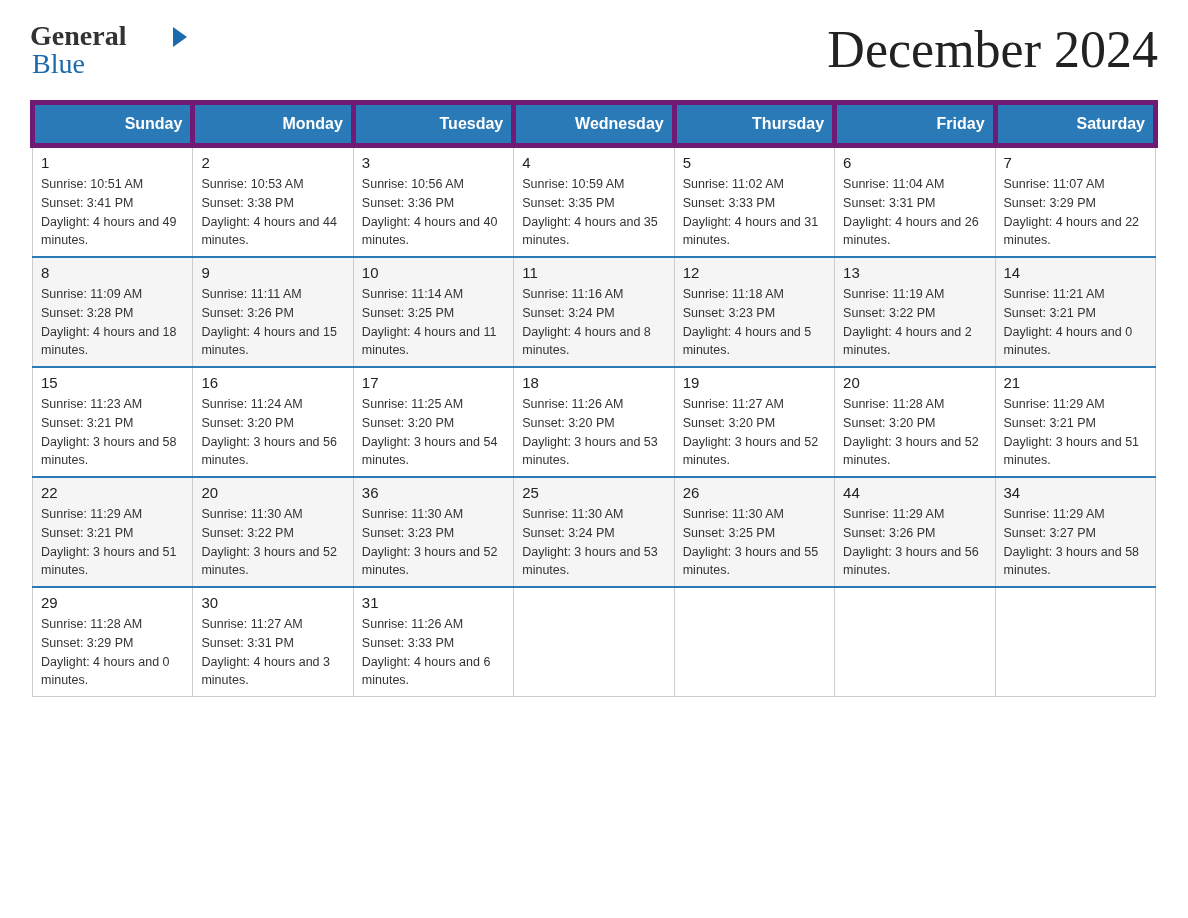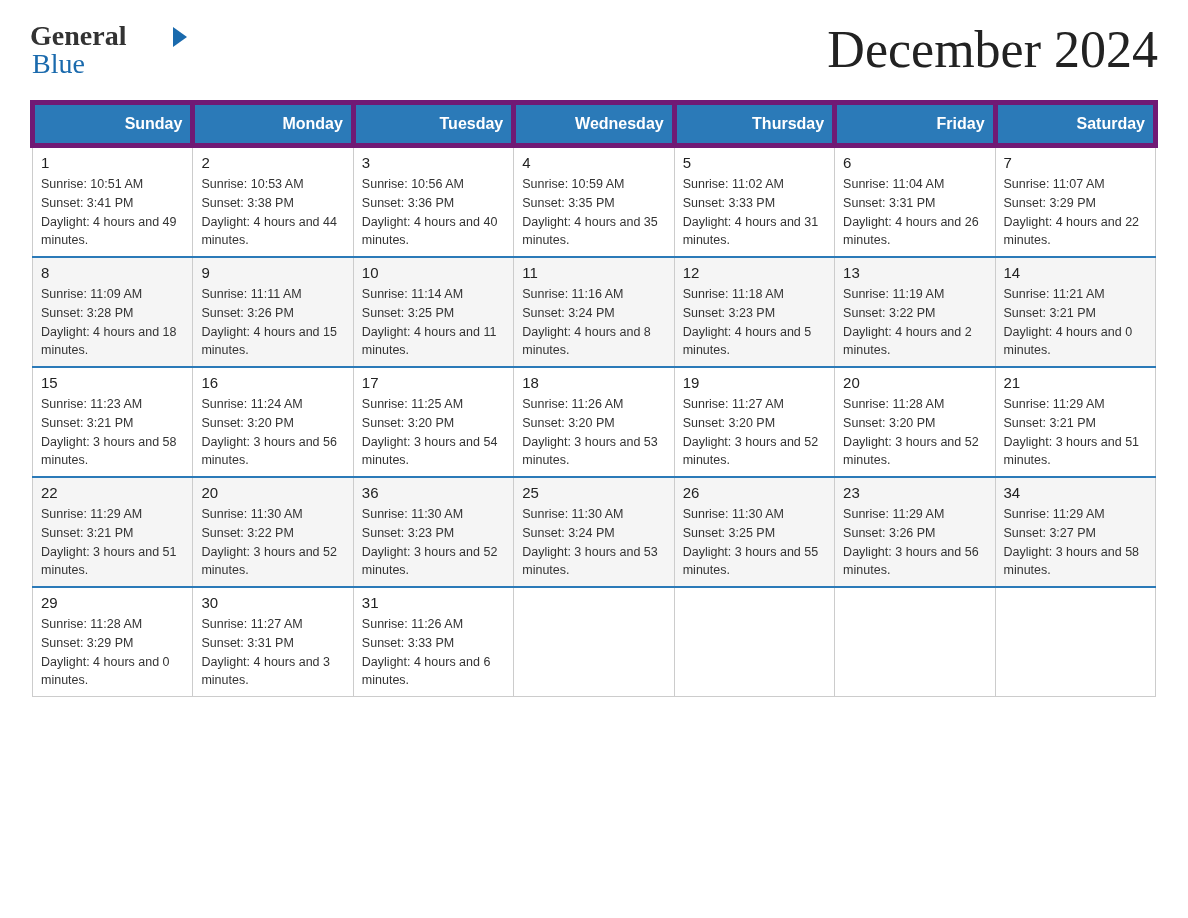--- a/index.html
+++ b/index.html
@@ -244,21 +244,21 @@
         </td>
         <td>
           <span class="day-number">25</span>
           <div class="day-info">Sunrise: 11:30 AM<br>Sunset: 3:24 PM<br>Daylight: 3 hours and 53 minutes.</div>
         </td>
         <td>
           <span class="day-number">26</span>
           <div class="day-info">Sunrise: 11:30 AM<br>Sunset: 3:25 PM<br>Daylight: 3 hours and 55 minutes.</div>
         </td>
         <td>
-          <span class="day-number">23</span>
+          <span class="day-number">44</span>
           <div class="day-info">Sunrise: 11:29 AM<br>Sunset: 3:26 PM<br>Daylight: 3 hours and 56 minutes.</div>
         </td>
         <td>
           <span class="day-number">34</span>
           <div class="day-info">Sunrise: 11:29 AM<br>Sunset: 3:27 PM<br>Daylight: 3 hours and 58 minutes.</div>
         </td>
       </tr>
       <tr class="row-divider">
         <td>
           <span class="day-number">29</span>

